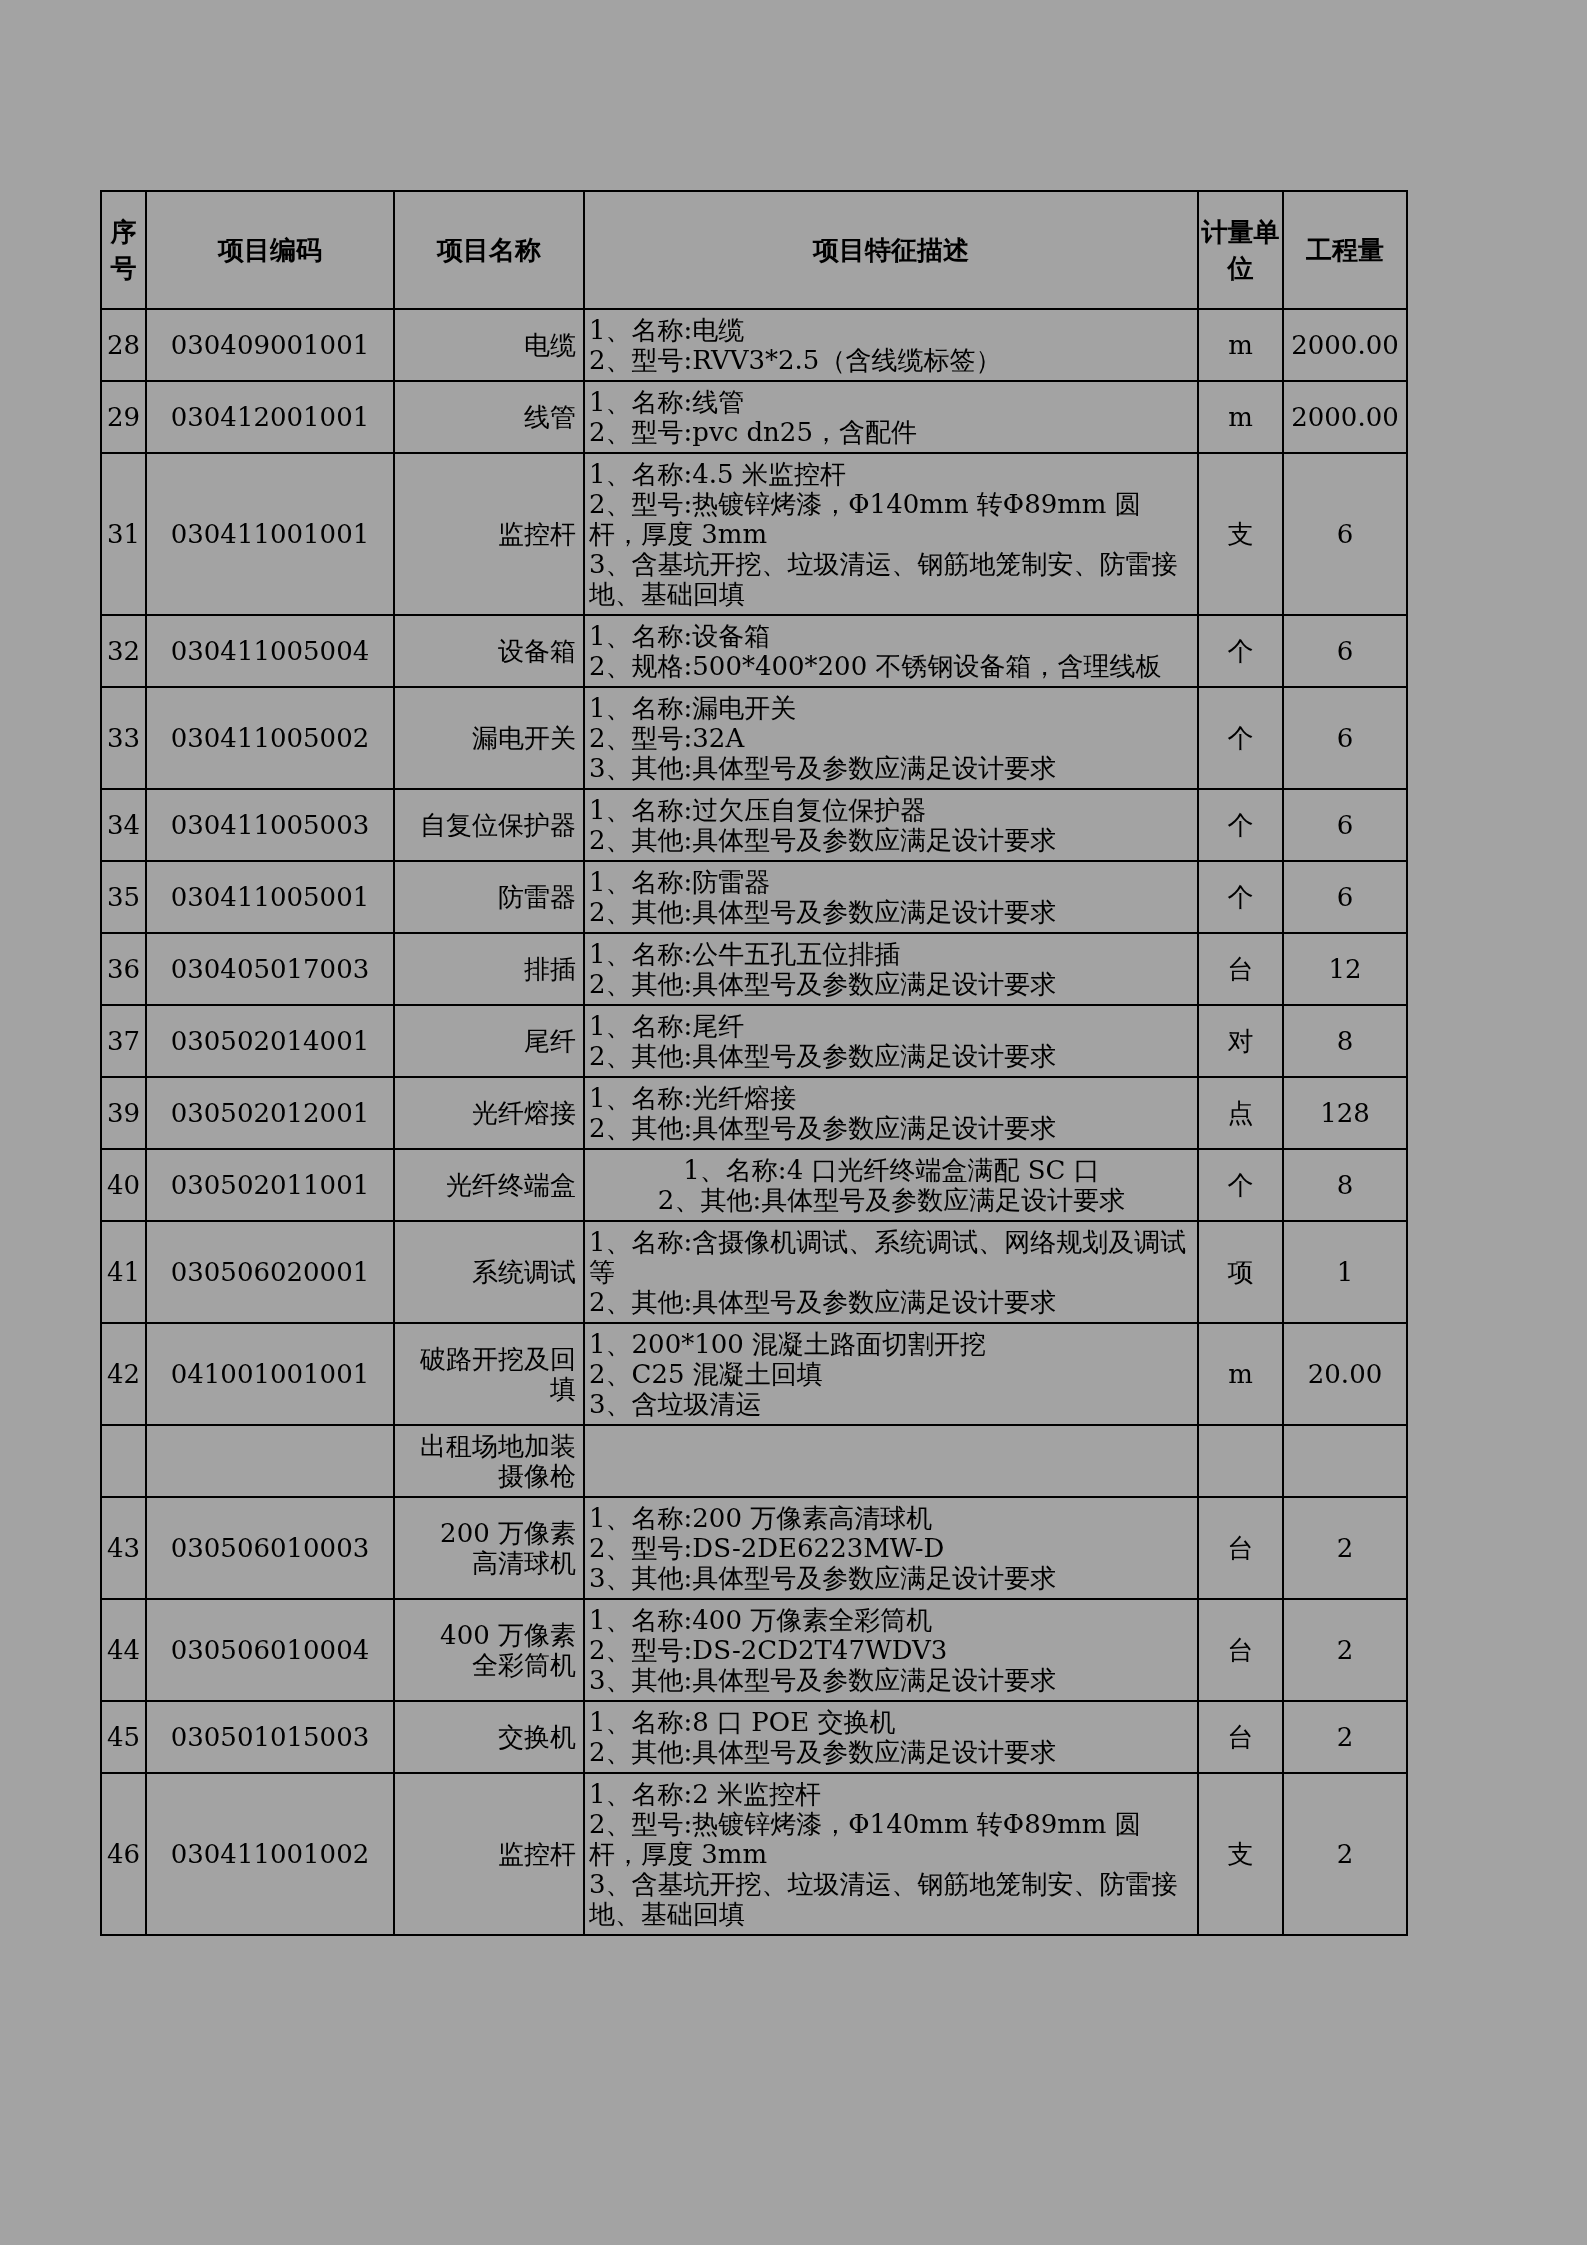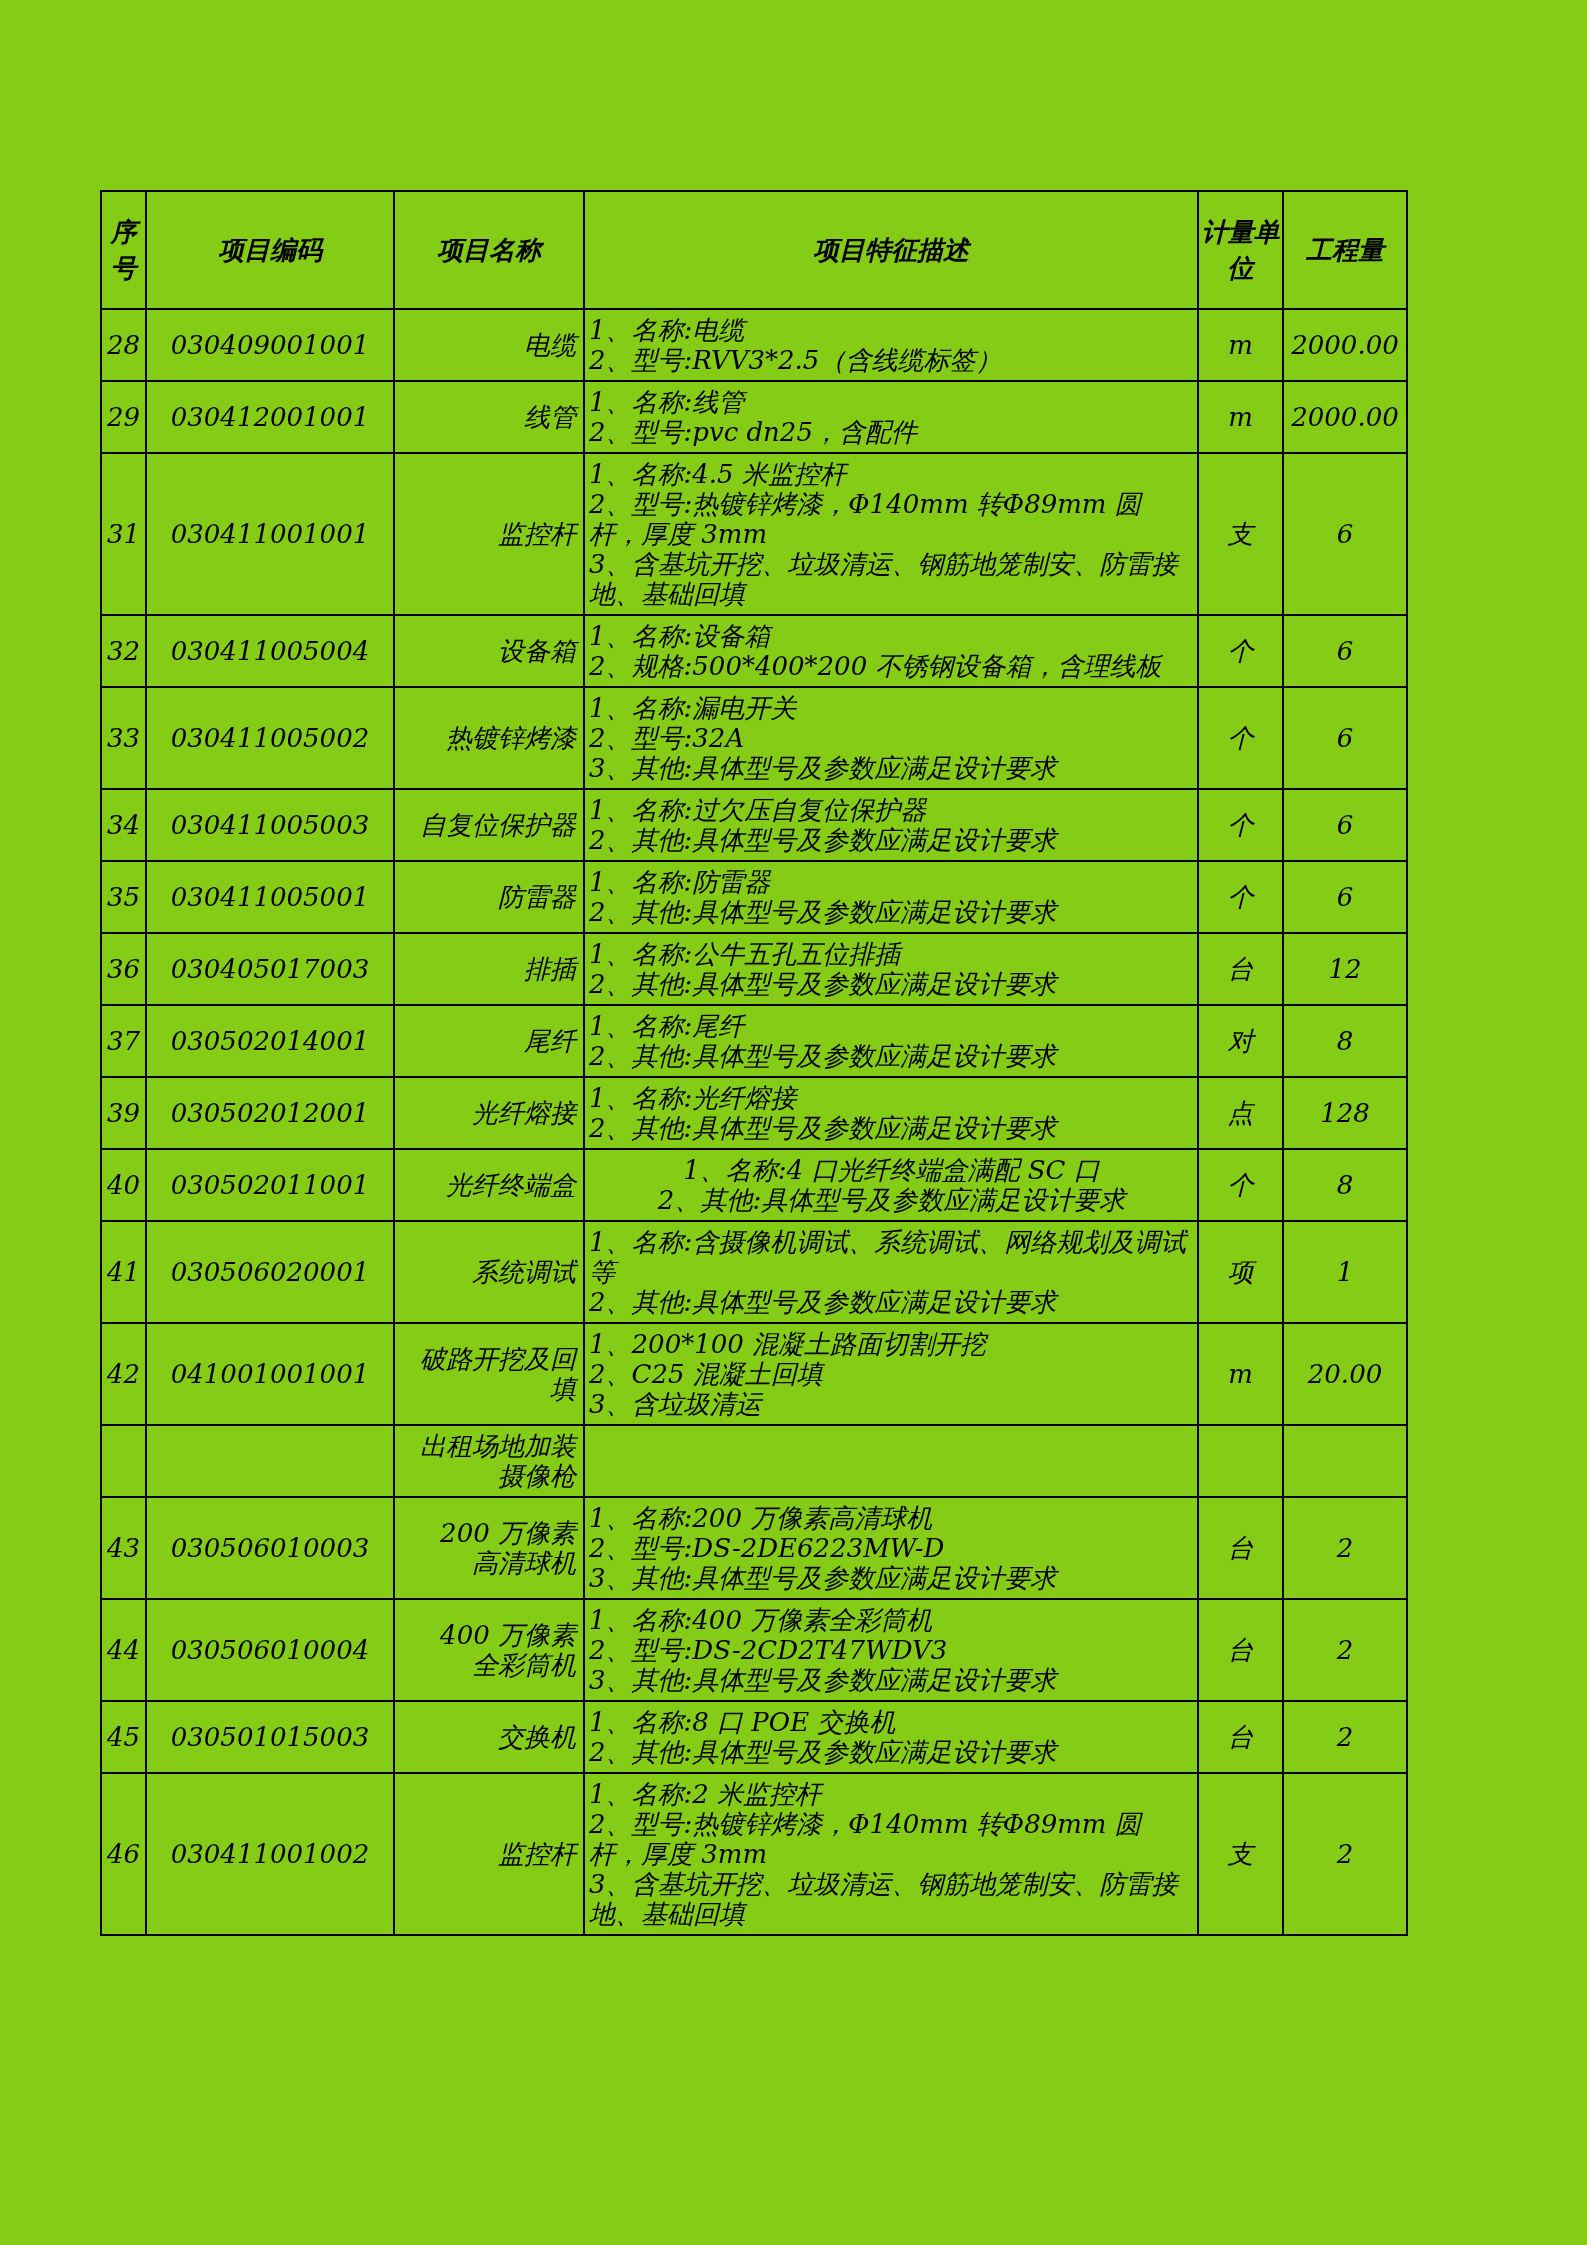--- a/index.html
+++ b/index.html
@@ -6,23 +6,22 @@
     margin: 0;
     padding: 0;
     background: #ffffff;
     color: #000000;
     font-family: "DejaVu Serif", "Liberation Serif", serif;
   }
   .page {
     position: relative;
     width: 1587px;
     height: 2245px;
-    background: #84cc16;
+    background: #a3a3a3;
     overflow: hidden;
-    font-style: italic;
   }
   table.boq {
     position: absolute;
     left: 100px;
     top: 190px;
     width: 1306px;
     border-collapse: collapse;
     table-layout: fixed;
   }
   .boq th, .boq td {
@@ -120,21 +119,21 @@
           <td class="desc">
             <div>1、名称:设备箱</div>
             <div>2、规格:500*400*200 不锈钢设备箱，含理线板</div>
           </td>
           <td>个</td>
           <td>6</td>
         </tr>
         <tr>
           <td>33</td>
           <td>030411005002</td>
-          <td class="name-cell">热镀锌烤漆</td>
+          <td class="name-cell">漏电开关</td>
           <td class="desc">
             <div>1、名称:漏电开关</div>
             <div>2、型号:32A</div>
             <div>3、其他:具体型号及参数应满足设计要求</div>
           </td>
           <td>个</td>
           <td>6</td>
         </tr>
         <tr>
           <td>34</td>

